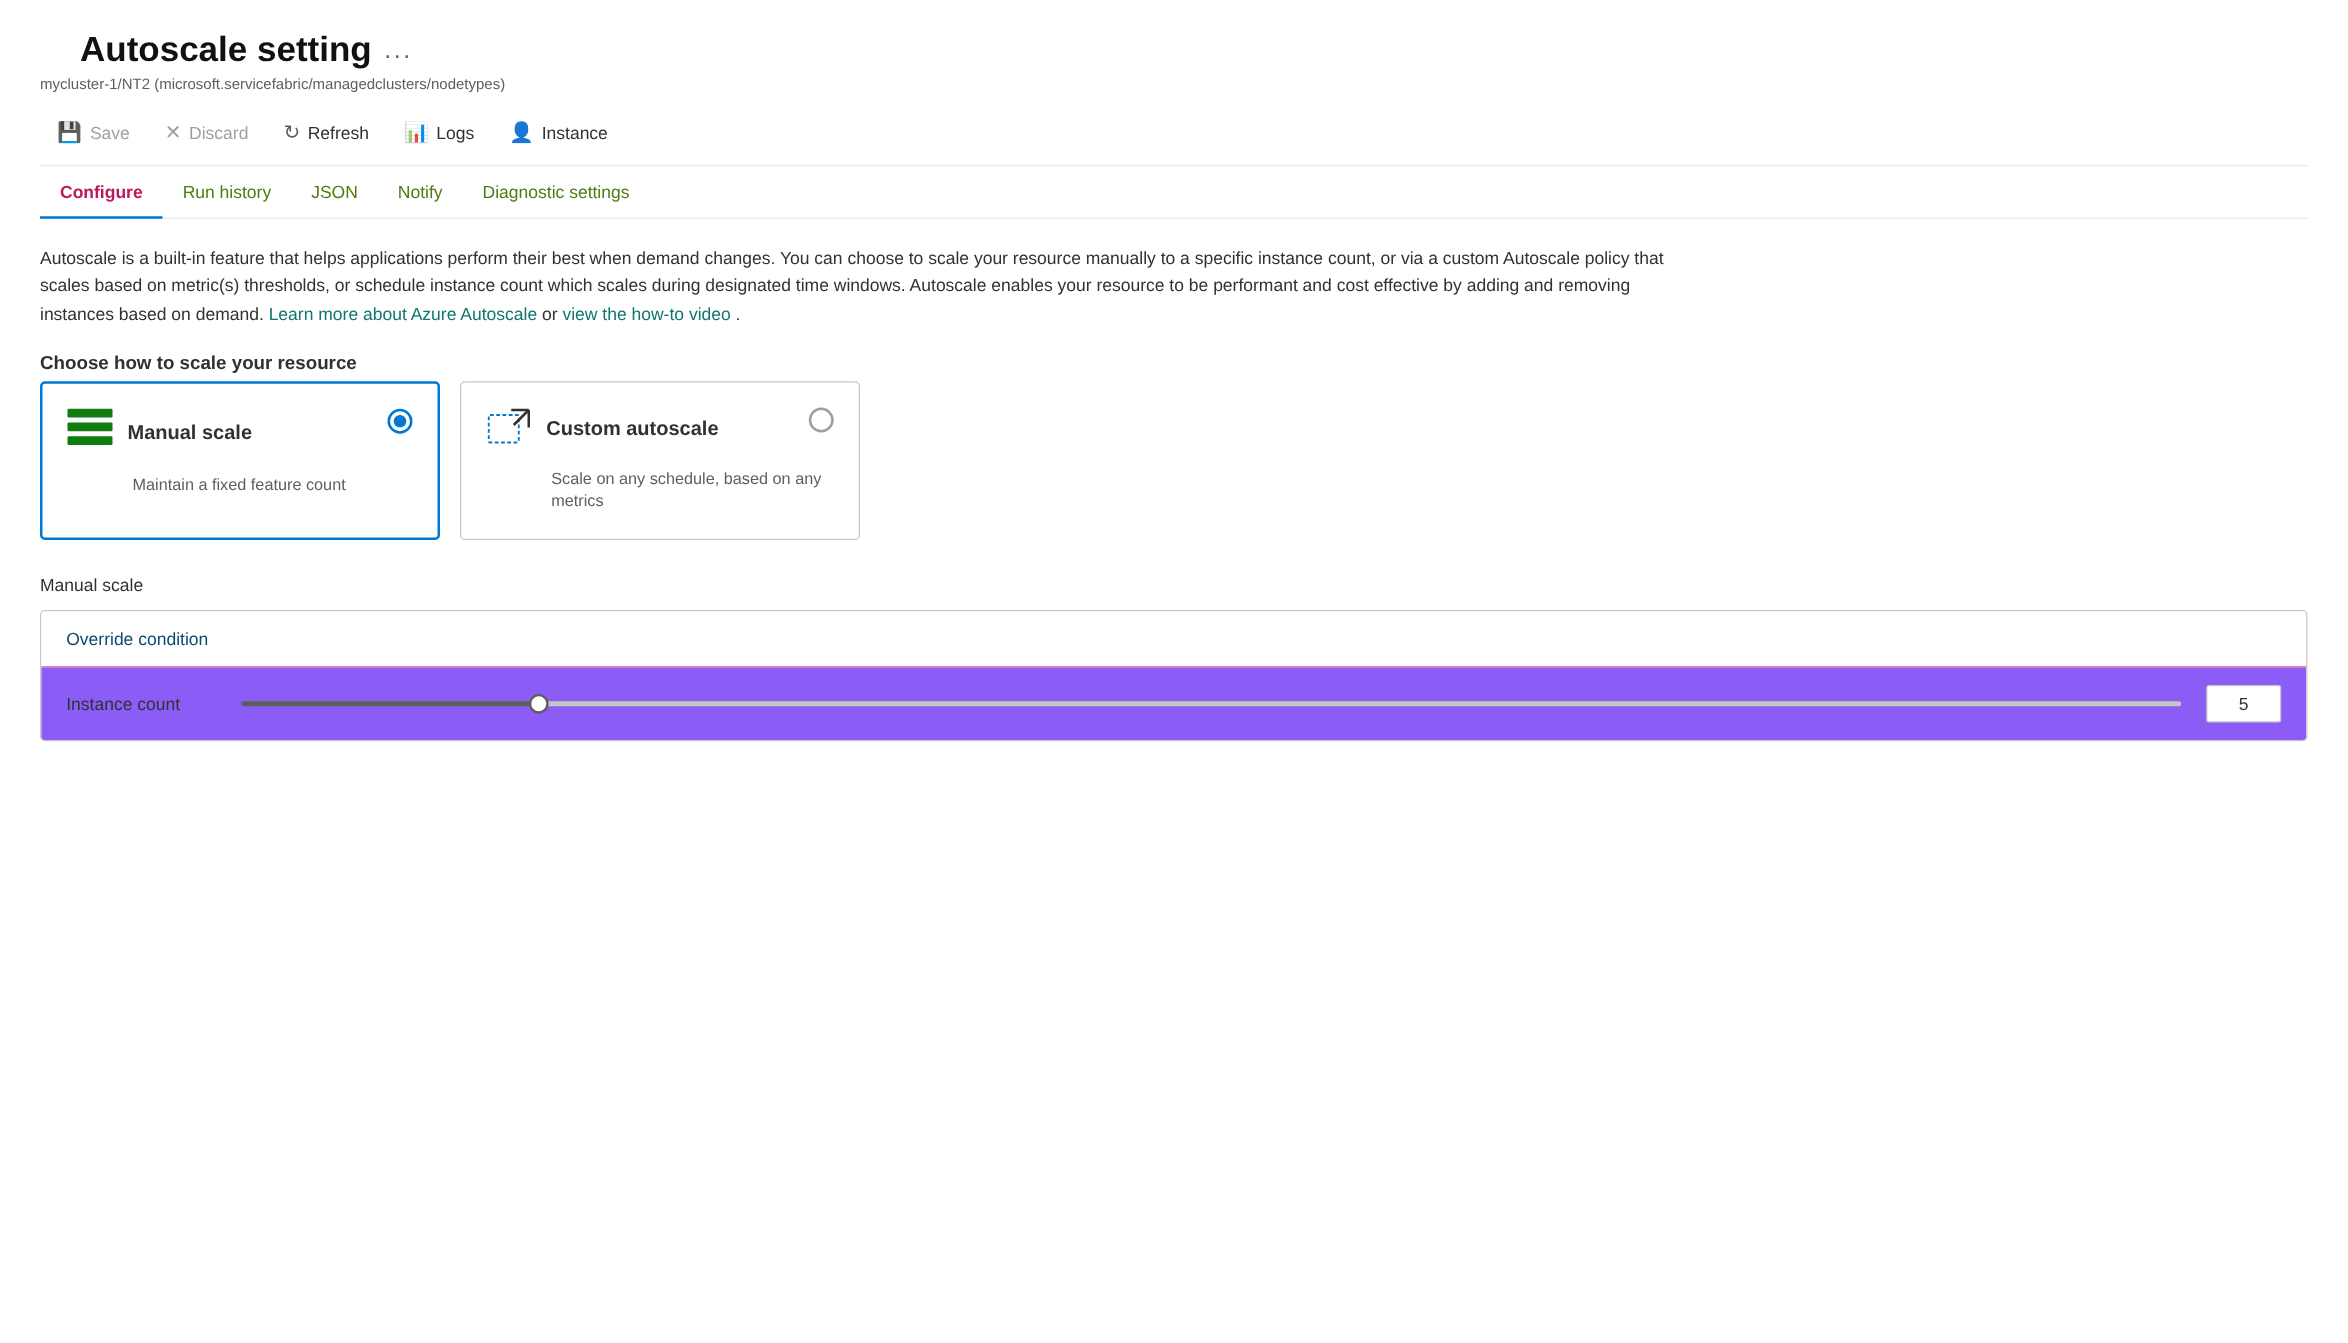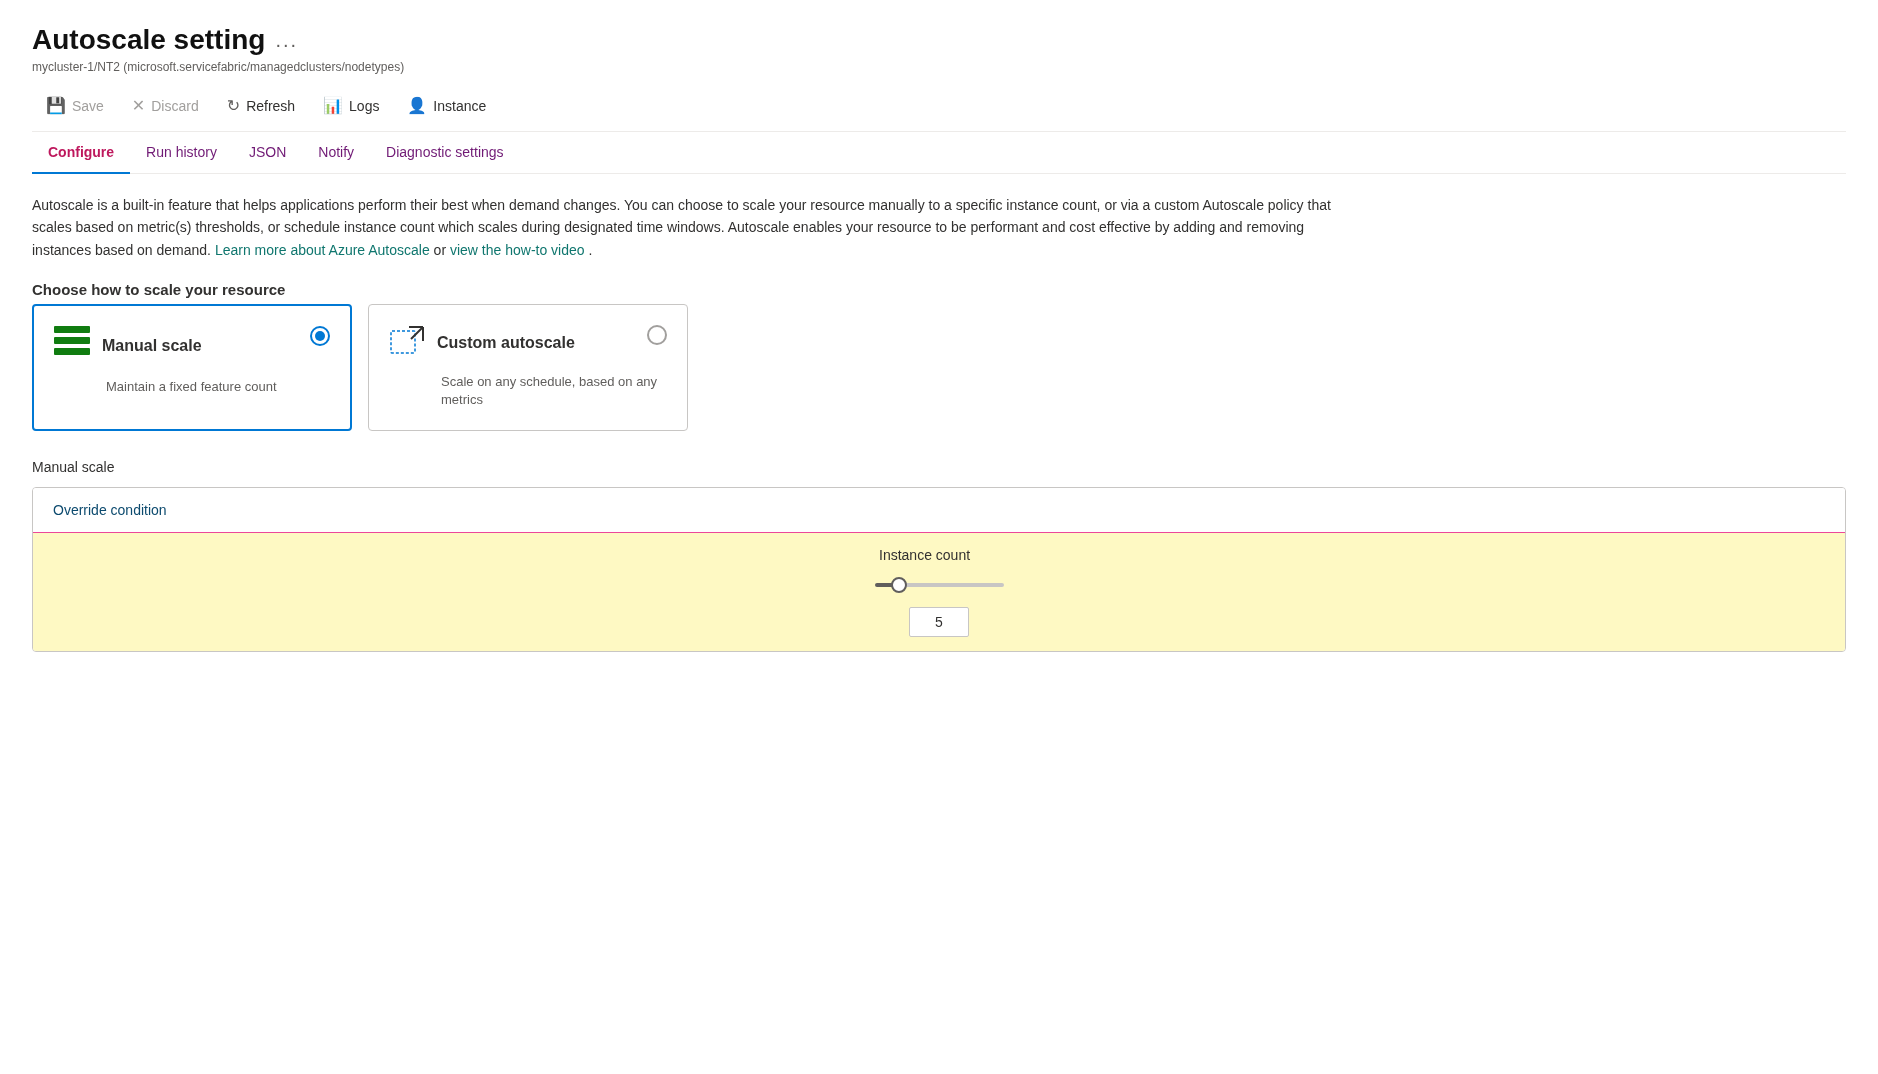--- a/index.html
+++ b/index.html
@@ -11,20 +11,21 @@
       padding: 24px 32px;
     }
     .page-title {
       font-size: 28px;
       font-weight: 600;
       color: #111;
       display: flex;
       align-items: center;
       gap: 10px;
       margin-bottom: 4px;
+      margin-left: 32px;
     }
     .page-title .ellipsis {
       font-size: 20px;
       color: #605e5c;
       font-weight: 400;
       letter-spacing: 2px;
     }
     .breadcrumb {
       font-size: 12px;
       color: #605e5c;
@@ -62,21 +63,21 @@
     .toolbar-btn.disabled .icon { color: #a19f9d; }
     .tabs {
       display: flex;
       gap: 0;
       border-bottom: 1px solid #edebe9;
       margin-bottom: 20px;
     }
     .tab {
       padding: 12px 16px;
       font-size: 14px;
-      color: #701a75;
+      color: #4d7c0f;
       cursor: pointer;
       border-bottom: 2px solid transparent;
       margin-bottom: -1px;
       background: none;
       border-top: none;
       border-left: none;
       border-right: none;
       font-family: inherit;
     }
     .tab.active {
@@ -183,25 +184,24 @@
     }
     .override-header {
       padding: 14px 20px;
       font-size: 14px;
       color: #0c4a6e;
       border-bottom: 1px solid #ec4899;
       background: #fff;
     }
     .override-body {
       padding: 14px 20px;
-      background: #fef9c3;
+      background: #8b5cf6;
       display: flex;
       align-items: center;
       gap: 20px;
-      flex-direction: column;
     }
     .instance-label {
       font-size: 14px;
       color: #323130;
       min-width: 120px;
     }
     .slider-container {
       flex: 1;
       display: flex;
       align-items: center;

